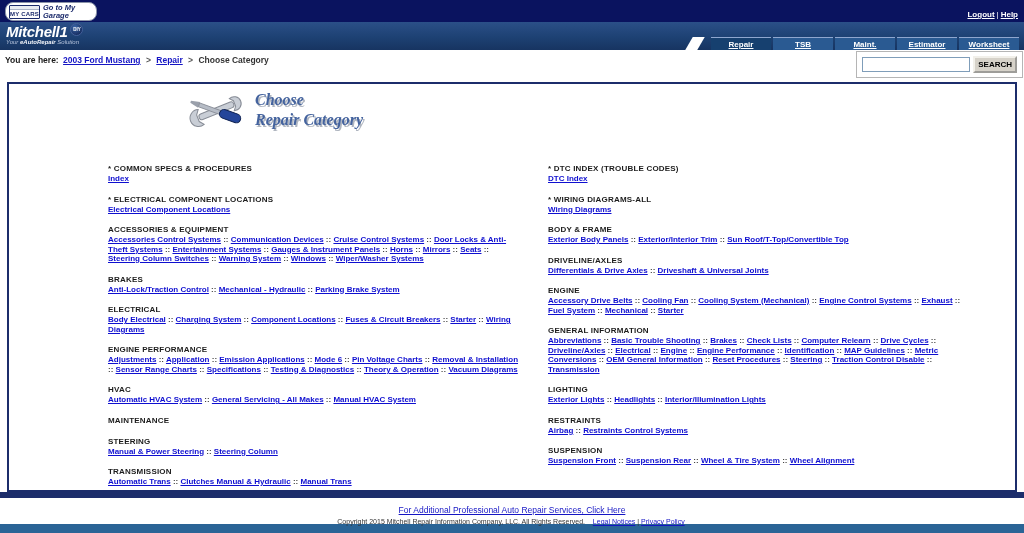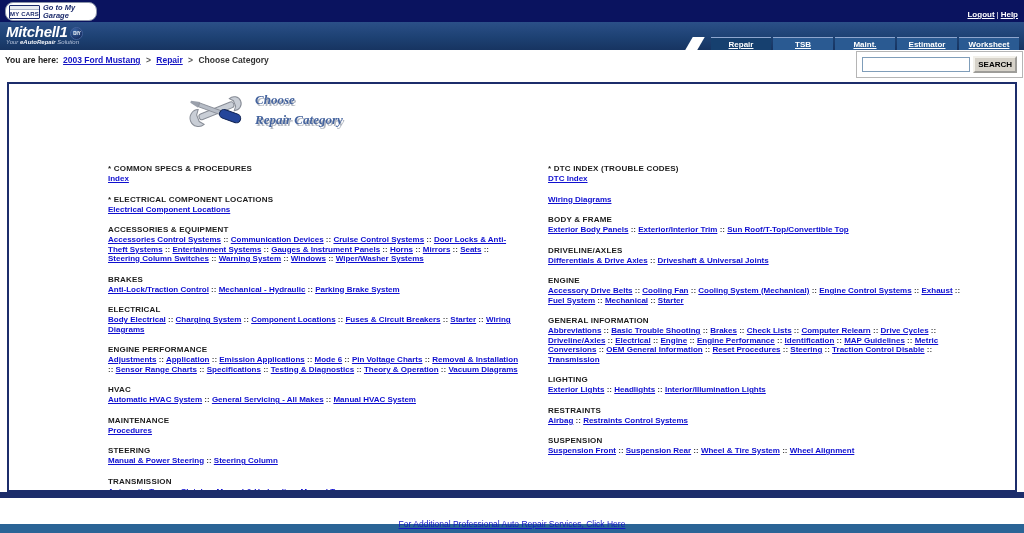--- a/index.html
+++ b/index.html
@@ -18,21 +18,21 @@
   .garage-label { font-size:7.5px; font-weight:bold; font-style:italic; color:#1b2a6b;
                   width:50px; line-height:8px; }
   .top-right { position:absolute; right:6px; top:3px; text-align:right; }
   .top-links a { color:#fff; font-size:8px; font-weight:bold; text-decoration:underline; cursor:pointer; }
   .top-links .pipe { color:#fff; font-size:8px; margin:0 2px; }
   .version { font-size:7px; color:#c3cce4; margin-top:1px; }
 
   
   .logobar { height:28px; background:linear-gradient(180deg,#2b4f88 0%, #1d4173 55%, #173461 100%); position:relative; }
   .brand { position:absolute; left:6px; top:1px; }
-  .brand-row { display:flex; align-items:flex-end; gap:3px; }
+  .brand-row { display:flex; align-items:flex-start; gap:3px; }
   .brand-name { color:#fff; font-size:15px; font-weight:bold; font-style:italic; letter-spacing:-0.3px; }
   .diy-badge { width:13px; height:13px; border-radius:50%;
                background:radial-gradient(circle at 35% 30%, #3a66a8, #0c1c4a);
                color:#fff; font-size:4.5px; font-weight:bold; display:flex; align-items:center;
                justify-content:center; border:1px solid #43609a; }
   .tagline { font-size:6px; color:#b9c6de; font-style:italic; margin-top:-1px; }
   .tagline b { color:#f3f5fa; }
   .tabs { position:absolute; right:5px; bottom:0; display:flex; gap:2px; align-items:flex-end; }
   .slash { width:12px; height:13px; background:#fff; transform:skewX(-30deg); margin-right:8px; }
   .tab { display:block; width:60px; text-align:center; background:#2a5a92; color:#fff;
@@ -50,33 +50,33 @@
   .search-panel { position:absolute; right:1px; top:1px; border:1px solid #b5b5b5; background:#fff;
                   padding:4px 5px; display:flex; gap:3px; align-items:center; }
   .search-input { width:108px; height:15px; border:1px solid #7f9db9; font-size:9px; padding:0 2px; }
   .search-btn { font-size:8px; font-weight:bold; font-family:"Liberation Sans",sans-serif;
                 background:#d6d2c9; border:2px outset #f2f0ea; padding:1px 3px; height:17px; cursor:pointer; }
 
   
   .content { margin:2px 7px 0; border:2px solid #1c2d6b; background:#fff; height:410px; overflow:hidden; }
   .panel-header { display:flex; align-items:flex-start; padding:6px 0 0 178px; height:56px; }
   .title-lines { margin-left:10px; font-family:"Liberation Serif", serif; font-weight:bold;
-                 font-style:italic; color:#44639e; font-size:13px; line-height:20px;
+                 font-style:italic; color:#44639e; font-size:16px; line-height:20px;
                  text-shadow:1.5px 1.5px 0 #b0b6c0; }
   .cols { display:flex; padding-left:99px; margin-top:24px; }
   .col { width:414px; margin-right:26px; }
   .section { margin-bottom:11px; }
   .sec-title { font-size:8px; font-weight:bold; color:#1c1c1c; line-height:10px; letter-spacing:0.2px; }
   .sec-links { font-size:8px; line-height:9.5px; }
   .cat-link { color:#0f0fd0; font-weight:bold; text-decoration:underline; cursor:pointer; }
   .sep { color:#444; font-weight:bold; }
 
   
   .footbar { height:6px; background:#1c2d6b; }
-  .footer { height:26px; background:#fff; text-align:center; padding-top:15px; }
+  .footer { height:26px; background:#fff; text-align:center; padding-top:1px; }
   .promo a { font-size:8.5px; color:#1515c4; text-decoration:underline; cursor:pointer; }
   .copyline { font-size:7px; color:#333; margin-top:1px; }
   .copyline a { color:#1515c4; text-decoration:underline; font-size:7px; cursor:pointer; margin:0 2px; }
   .toplink a { font-size:9px; font-weight:bold; color:#1515c4; text-decoration:underline; cursor:pointer; }
   .bottombar { height:9px; background:#2a6496; }
 </style>
 </head>
 <body>
 
 <div class="topbar">
@@ -172,37 +172,37 @@
         <div class="section">
           <div class="sec-title">ENGINE PERFORMANCE</div>
           <div class="sec-links"><a class="cat-link">Adjustments</a><span class="sep"> :: </span><a class="cat-link">Application</a><span class="sep"> :: </span><a class="cat-link">Emission Applications</a><span class="sep"> :: </span><a class="cat-link">Mode 6</a><span class="sep"> :: </span><a class="cat-link">Pin Voltage Charts</a><span class="sep"> :: </span><a class="cat-link">Removal &amp; Installation</a><span class="sep"> :: </span><a class="cat-link">Sensor Range Charts</a><span class="sep"> :: </span><a class="cat-link">Specifications</a><span class="sep"> :: </span><a class="cat-link">Testing &amp; Diagnostics</a><span class="sep"> :: </span><a class="cat-link">Theory &amp; Operation</a><span class="sep"> :: </span><a class="cat-link">Vacuum Diagrams</a></div>
         </div>
         <div class="section">
           <div class="sec-title">HVAC</div>
           <div class="sec-links"><a class="cat-link">Automatic HVAC System</a><span class="sep"> :: </span><a class="cat-link">General Servicing - All Makes</a><span class="sep"> :: </span><a class="cat-link">Manual HVAC System</a></div>
         </div>
         <div class="section">
           <div class="sec-title">MAINTENANCE</div>
-          <div class="sec-links"><a class="cat-link">Procedures</a></div>
         </div>
         <div class="section">
           <div class="sec-title">STEERING</div>
           <div class="sec-links"><a class="cat-link">Manual &amp; Power Steering</a><span class="sep"> :: </span><a class="cat-link">Steering Column</a></div>
         </div>
         <div class="section">
           <div class="sec-title">TRANSMISSION</div>
           <div class="sec-links"><a class="cat-link">Automatic Trans</a><span class="sep"> :: </span><a class="cat-link">Clutches Manual &amp; Hydraulic</a><span class="sep"> :: </span><a class="cat-link">Manual Trans</a></div>
         </div>
       </div>
     <div class="col" id="col-right">
         <div class="section">
           <div class="sec-title">* DTC INDEX (TROUBLE CODES)</div>
           <div class="sec-links"><a class="cat-link">DTC Index</a></div>
         </div>
         <div class="section">
+          <div class="sec-title">* WIRING DIAGRAMS-ALL</div>
           <div class="sec-links"><a class="cat-link">Wiring Diagrams</a></div>
         </div>
         <div class="section">
           <div class="sec-title">BODY &amp; FRAME</div>
           <div class="sec-links"><a class="cat-link">Exterior Body Panels</a><span class="sep"> :: </span><a class="cat-link">Exterior/Interior Trim</a><span class="sep"> :: </span><a class="cat-link">Sun Roof/T-Top/Convertible Top</a></div>
         </div>
         <div class="section">
           <div class="sec-title">DRIVELINE/AXLES</div>
           <div class="sec-links"><a class="cat-link">Differentials &amp; Drive Axles</a><span class="sep"> :: </span><a class="cat-link">Driveshaft &amp; Universal Joints</a></div>
         </div>

